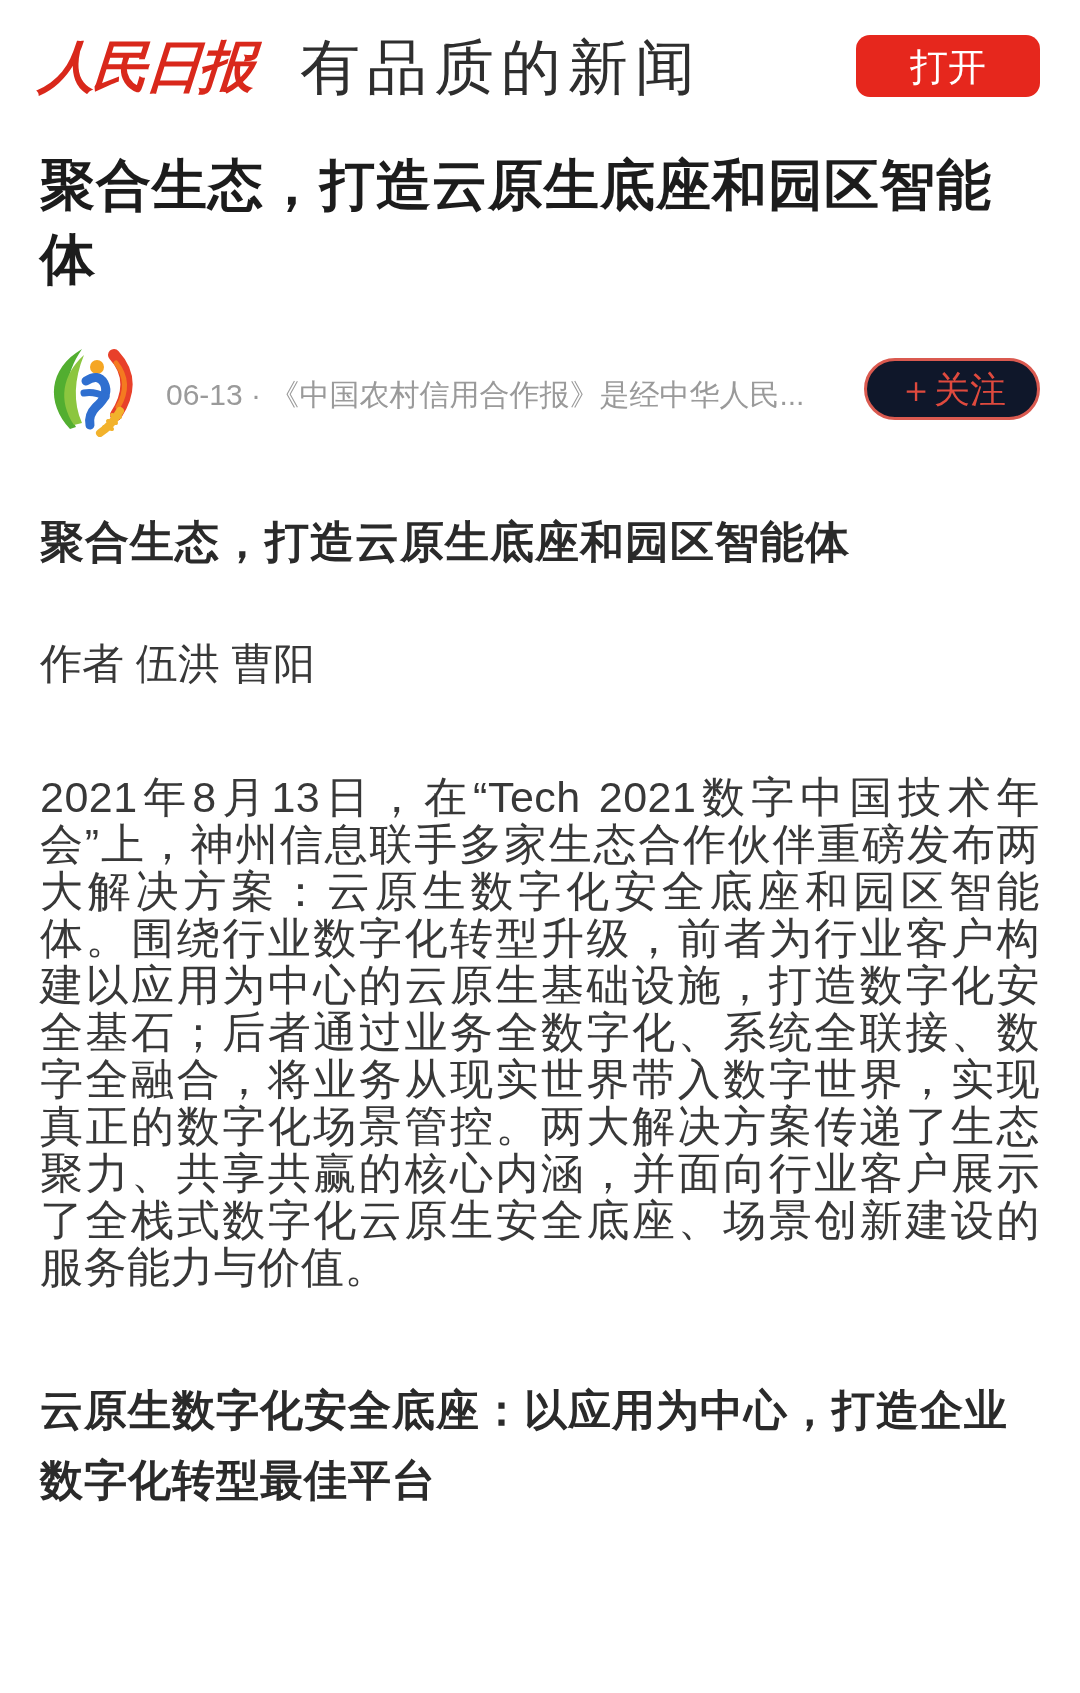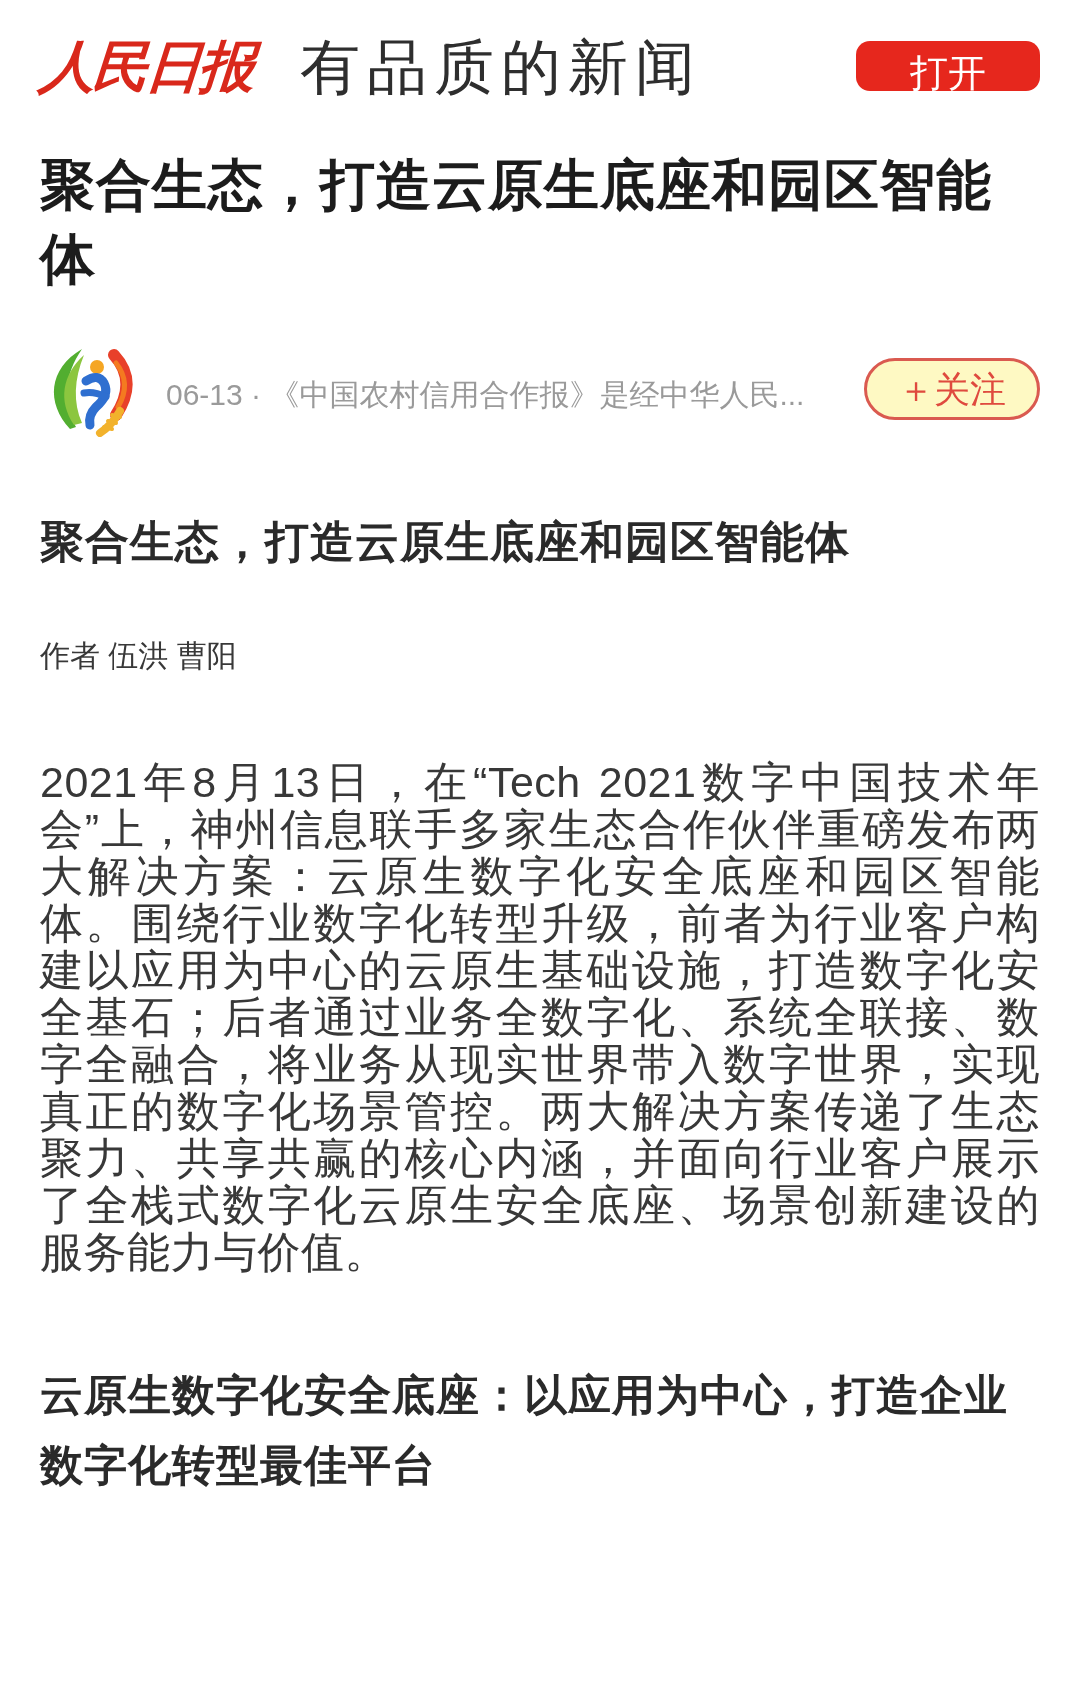--- a/index.html
+++ b/index.html
@@ -28,21 +28,21 @@
   .tagline {
     margin-left:48px;
     font-size:60px; font-weight:500;
     letter-spacing:7px;
     color:#2e2e2e;
     padding-top:4px;
     white-space:nowrap;
   }
   .open-btn {
     margin-left:auto;
-    width:184px; height:50px;
+    width:184px; height:62px;
     background:#e6271d; color:#ffffff;
     font-size:38px; line-height:62px; text-align:center;
     border:none; border-radius:14px;
     font-family:inherit;
     cursor:pointer;
     flex-shrink:0;
   }
   
   .page-title {
     margin:46px 40px 0 40px;
@@ -68,42 +68,42 @@
     white-space:nowrap;
   }
   .author-meta {
     margin-top:13px;
     font-size:30px; color:#9a9a9a;
     white-space:nowrap; overflow:hidden;
   }
   .follow-btn {
     margin-left:20px;
     width:176px; height:62px;
-    background:#fef9c3;
+    background:#0f172a;
     border:3px solid #da5a50;
     border-radius:34px;
     color:#df4a3e;
     font-size:36px; line-height:56px; text-align:center;
     font-family:inherit;
     cursor:pointer;
     flex-shrink:0;
     box-sizing:border-box;
   }
   
   .article { margin:0 40px; }
   .article-heading {
     margin-top:74px;
     font-size:44px; font-weight:bold;
     letter-spacing:1px;
     color:#2a2a2a;
     line-height:1.4;
   }
   .byline {
     margin-top:64px;
-    font-size:30px;
+    font-size:42px;
     color:#383838;
   }
   .paragraph {
     margin-top:82px;
     font-size:43px;
     line-height:47px;
     letter-spacing:0.5px;
     color:#383838;
     text-align:justify;
   }

